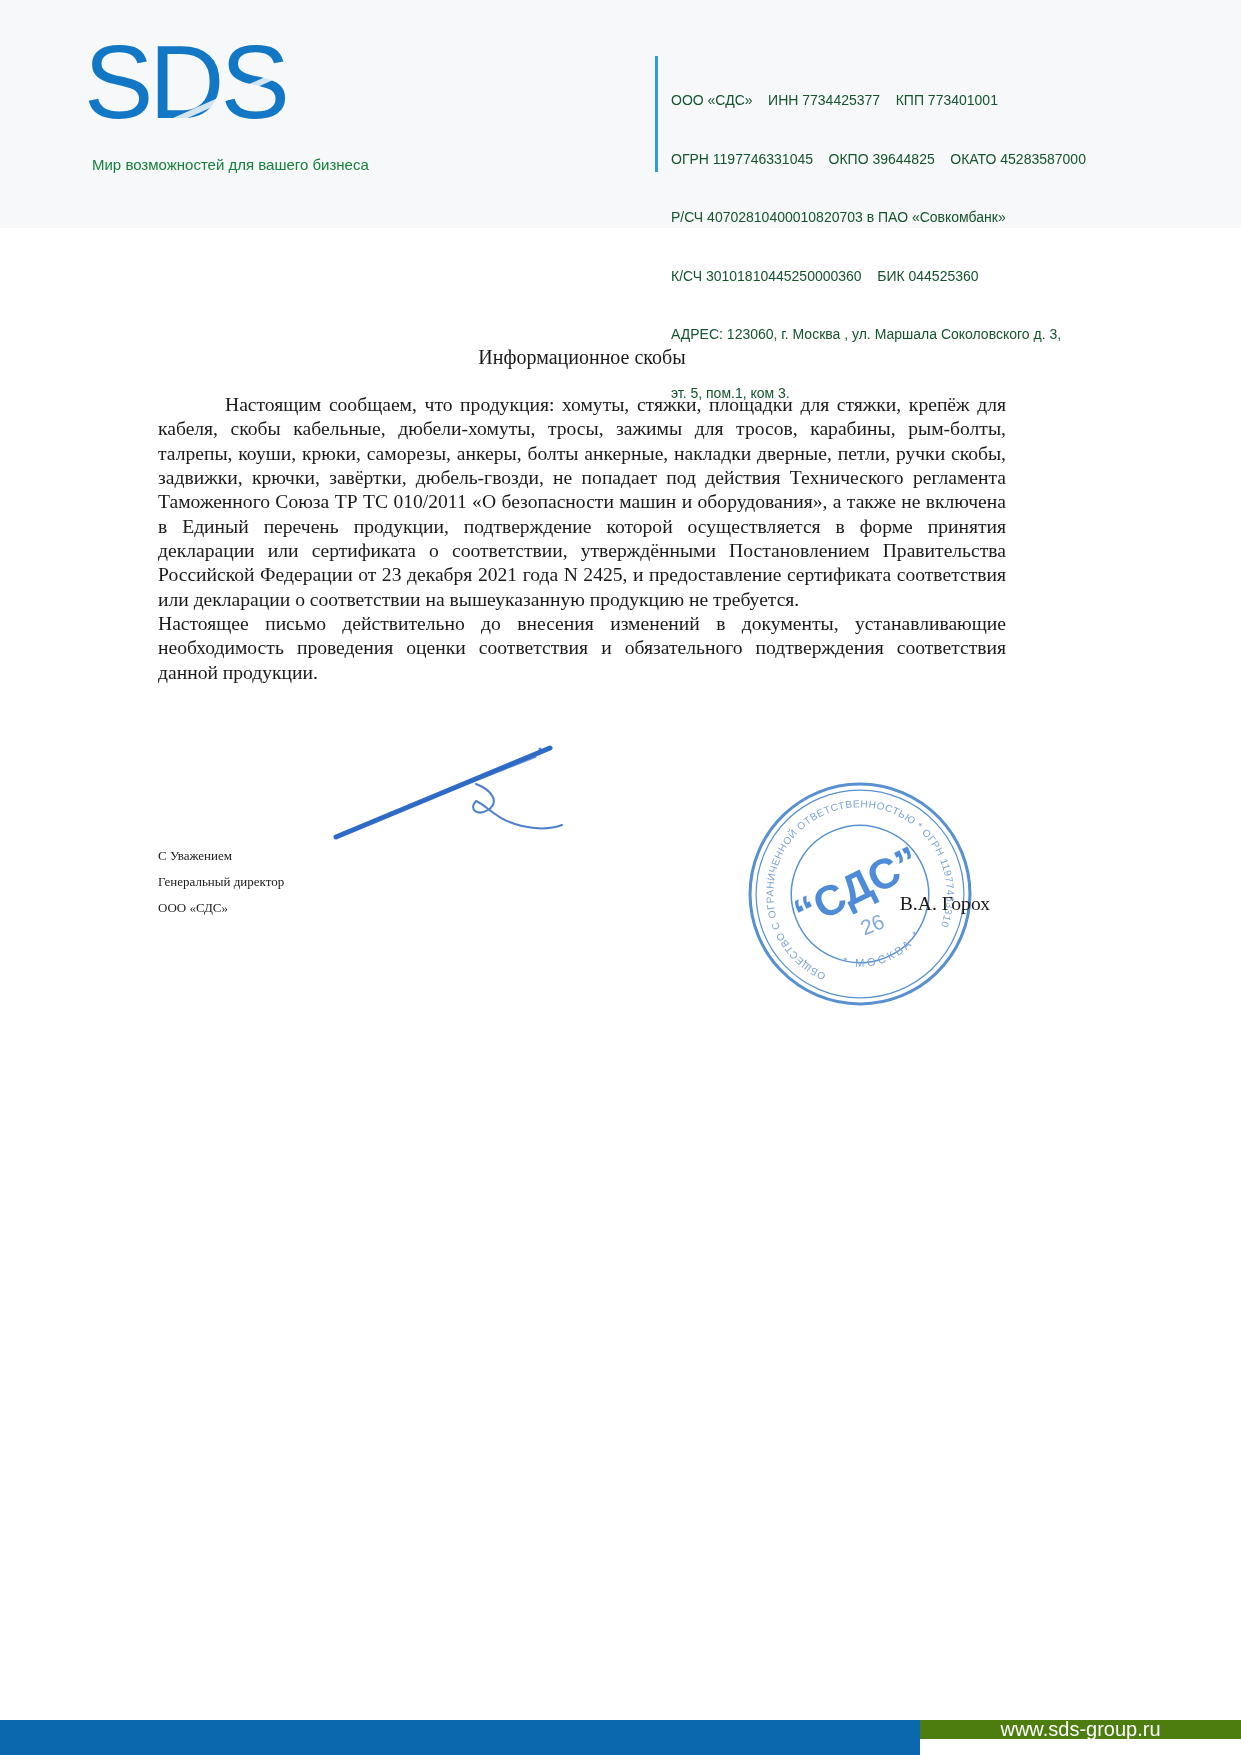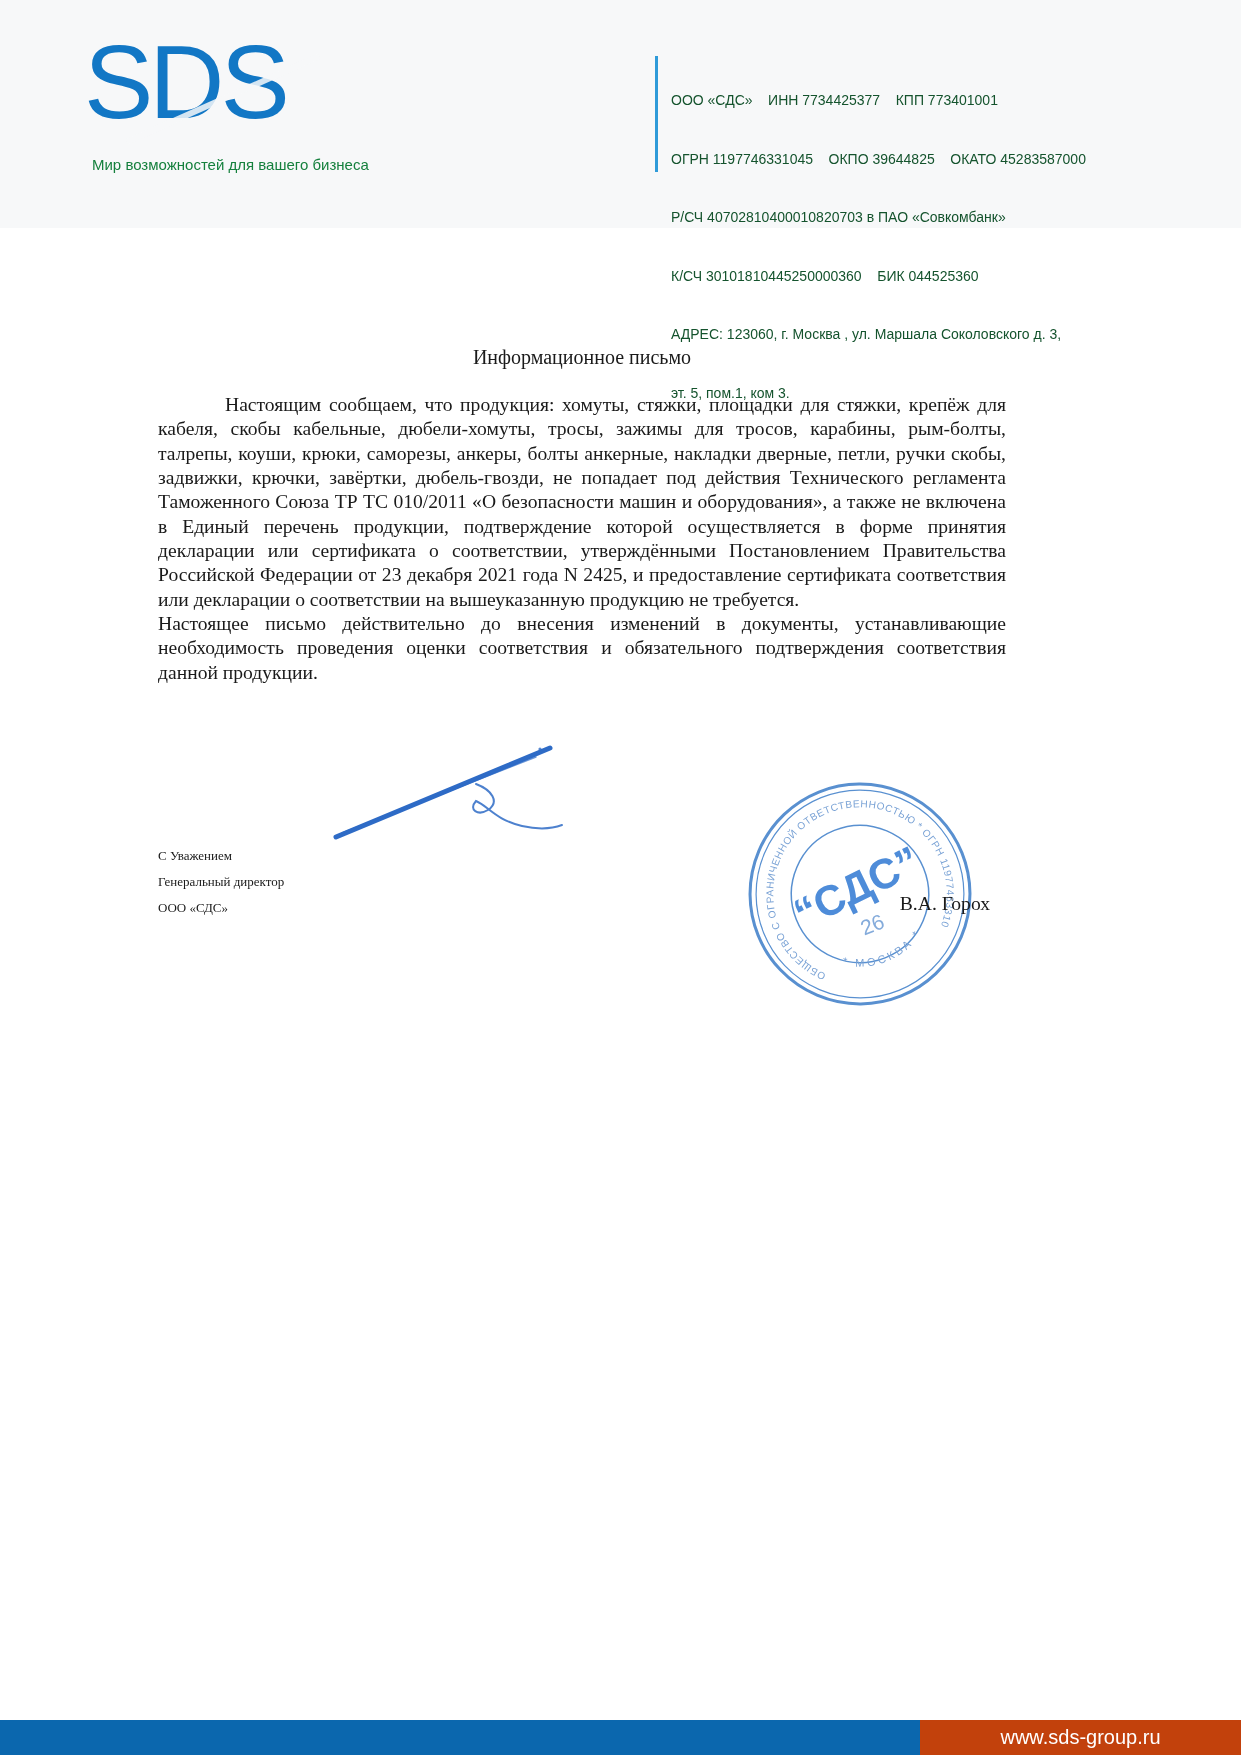--- a/index.html
+++ b/index.html
@@ -60,22 +60,22 @@
   }
   .stamp {
     position:absolute; left:744px; top:778px; width:232px; height:232px;
     transform:rotate(-22deg); opacity:.92; z-index:1;
   }
   .footer-dark {
     position:absolute; left:0; top:1720px; width:920px; height:35px;
     background:#0b67ae;
   }
   .footer-light {
-    position:absolute; left:920px; top:1720px; width:321px; height:35px;
-    background:#c2410c; display:flex; align-items:center; justify-content:center;
+    position:absolute; left:920px; top:1720px; width:321px; height:19px;
+    background:#4d7c0f; display:flex; align-items:center; justify-content:center;
     font-family:"Liberation Sans", sans-serif; font-size:20px; color:#ffffff;
   }
 </style>
 </head>
 <body>
 
 <div class="page">
 
   <div class="header-band"></div>
 
@@ -87,21 +87,21 @@
   <div class="details">
     <div>ООО «СДС»    ИНН 7734425377    КПП 773401001</div>
     <div>ОГРН 1197746331045    ОКПО 39644825    ОКАТО 45283587000</div>
     <div>Р/СЧ 40702810400010820703 в ПАО «Совкомбанк»</div>
     <div>К/СЧ 30101810445250000360    БИК 044525360</div>
     <div>АДРЕС: 123060, г. Москва , ул. Маршала Соколовского д. 3,</div>
     <div>эт. 5, пом.1, ком 3.</div>
   </div>
 
 
-  <div class="title">Информационное письмо</div>
+  <div class="title">Информационное скобы</div>
 
   <div class="body-text">
     <p class="indent">Настоящим сообщаем, что продукция: хомуты, стяжки, площадки для стяжки, крепёж для кабеля, скобы кабельные, дюбели-хомуты, тросы, зажимы для тросов, карабины, рым-болты, талрепы, коуши, крюки, саморезы, анкеры, болты анкерные, накладки дверные, петли, ручки скобы, задвижки, крючки, завёртки, дюбель-гвозди, не попадает под действия Технического регламента Таможенного Союза ТР ТС 010/2011 «О безопасности машин и оборудования», а также не включена в Единый перечень продукции, подтверждение которой осуществляется в форме принятия декларации или сертификата о соответствии, утверждёнными Постановлением Правительства Российской Федерации от 23 декабря 2021 года N 2425, и предоставление сертификата соответствия или декларации о соответствии на вышеуказанную продукцию не требуется.</p>
     <p>Настоящее письмо действительно до внесения изменений в документы, устанавливающие необходимость проведения оценки соответствия и обязательного подтверждения соответствия данной продукции.</p>
   </div>
 
   <div class="closing">
     <div>С Уважением</div>
     <div>Генеральный директор</div>
     <div>ООО «СДС»</div>

